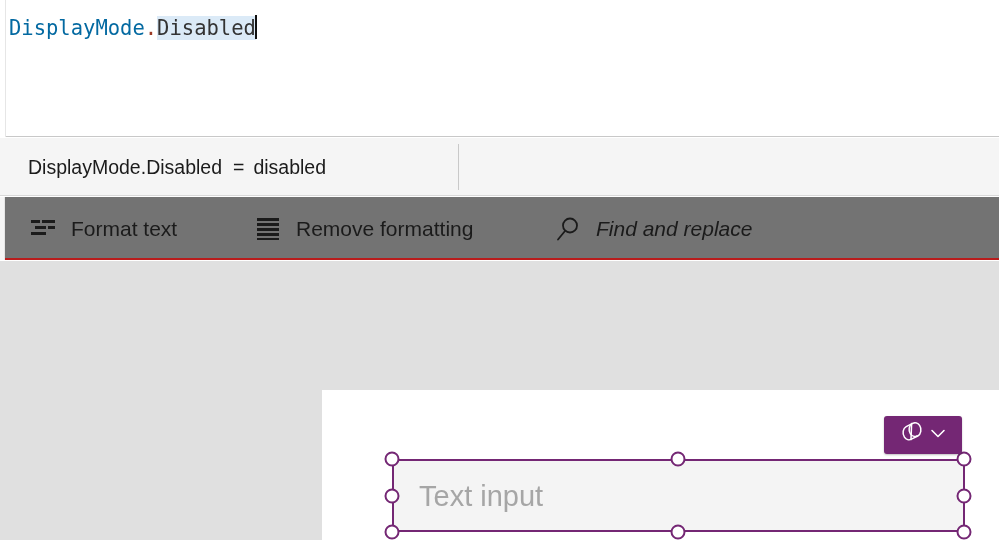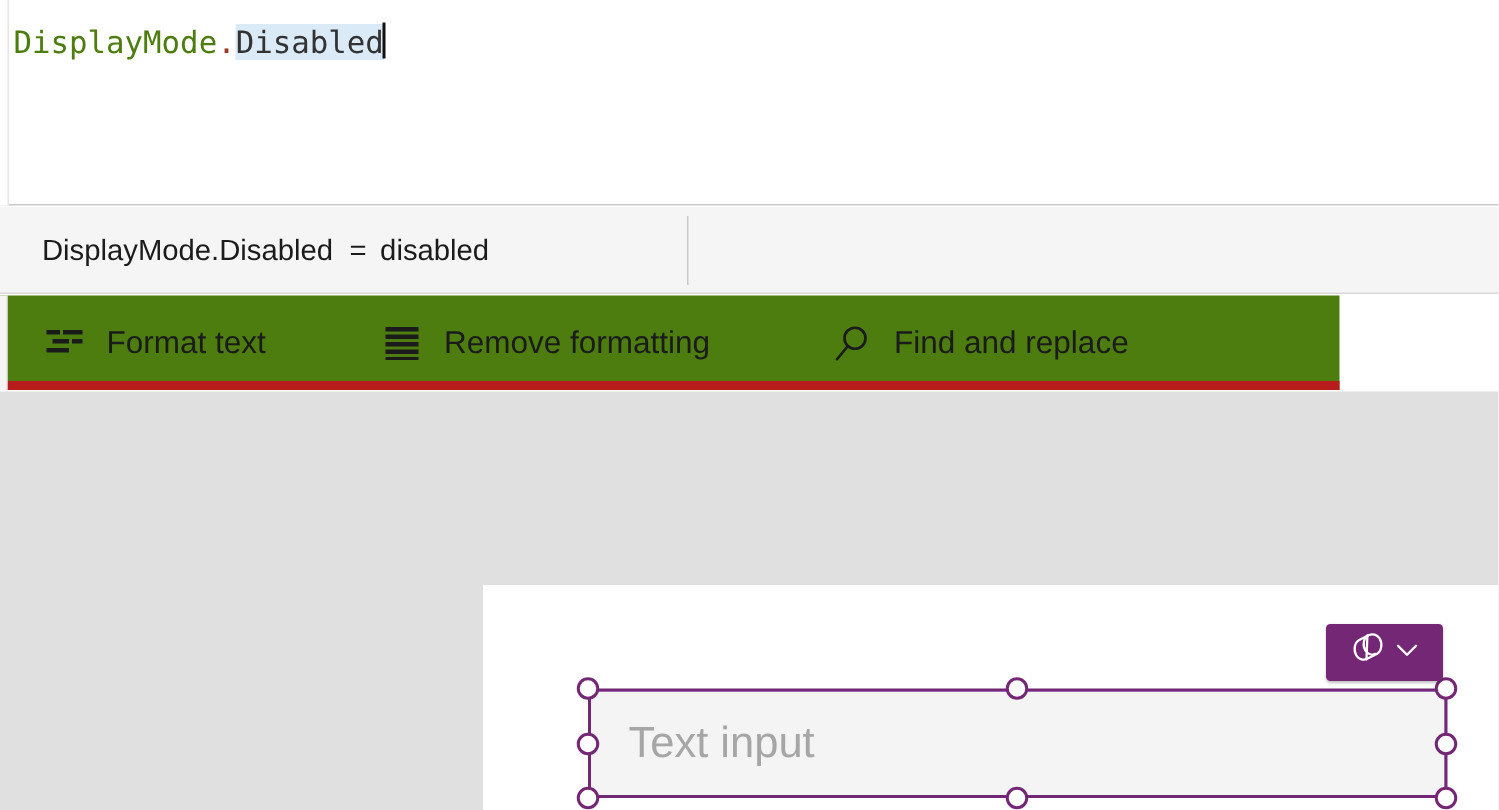--- a/index.html
+++ b/index.html
@@ -42,21 +42,21 @@
   .formula-line {
     position: absolute;
     left: 9px;
     top: 13px;
     font-family: "DejaVu Sans Mono", "Liberation Mono", monospace;
     font-size: 20.5px;
     line-height: 30px;
     white-space: pre;
     letter-spacing: 0px;
   }
-  .tok-enum   { color: #4d7c0f; }
+  .tok-enum   { color: #0369a1; }
   .tok-dot    { color: #9b3a26; }
   .tok-member {
     color: #333333;
     background: #dbeaf7;
   }
   .caret {
     display: inline-block;
     width: 2px;
     height: 24px;
     background: #111111;
@@ -94,25 +94,25 @@
     height: 46px;
     background: #c9c9c9;
   }
   .eq-sign { margin: 0 9px 0 11px; }
   .strong { font-weight: bold; }
 
   
   .toolbar {
     position: absolute;
     left: 0; top: 197px;
-    width: 893px;
+    width: 999px;
     height: 63px;
-    background: #4d7c0f;
-    box-sizing: border-box;
-    border-bottom: 6px solid #b91c1c;
+    background: #737373;
+    box-sizing: border-box;
+    border-bottom: 2px solid #b91c1c;
   }
   .tb-left-edge {
     position: absolute;
     left: 0; top: 0;
     width: 4px; height: 63px;
     background: #f5f5f5;
     border-right: 1px solid #e6e6e6;
   }
   .tb-item {
     position: absolute;
@@ -126,21 +126,21 @@
     cursor: pointer;
     white-space: nowrap;
     background: transparent;
     border: none;
     padding: 0;
     font-family: "Liberation Sans", sans-serif;
   }
   .tb-item:nth-of-type(1) { }
   .tb-format  { left: 29px; }
   .tb-remove  { left: 254px; }
-  .tb-find    { left: 554px; }
+  .tb-find    { left: 554px; font-style: italic; }
   .tb-icon {
     display: inline-flex;
     align-items: center;
     justify-content: center;
     width: 28px;
     height: 26px;
     flex: none;
   }
 
   

